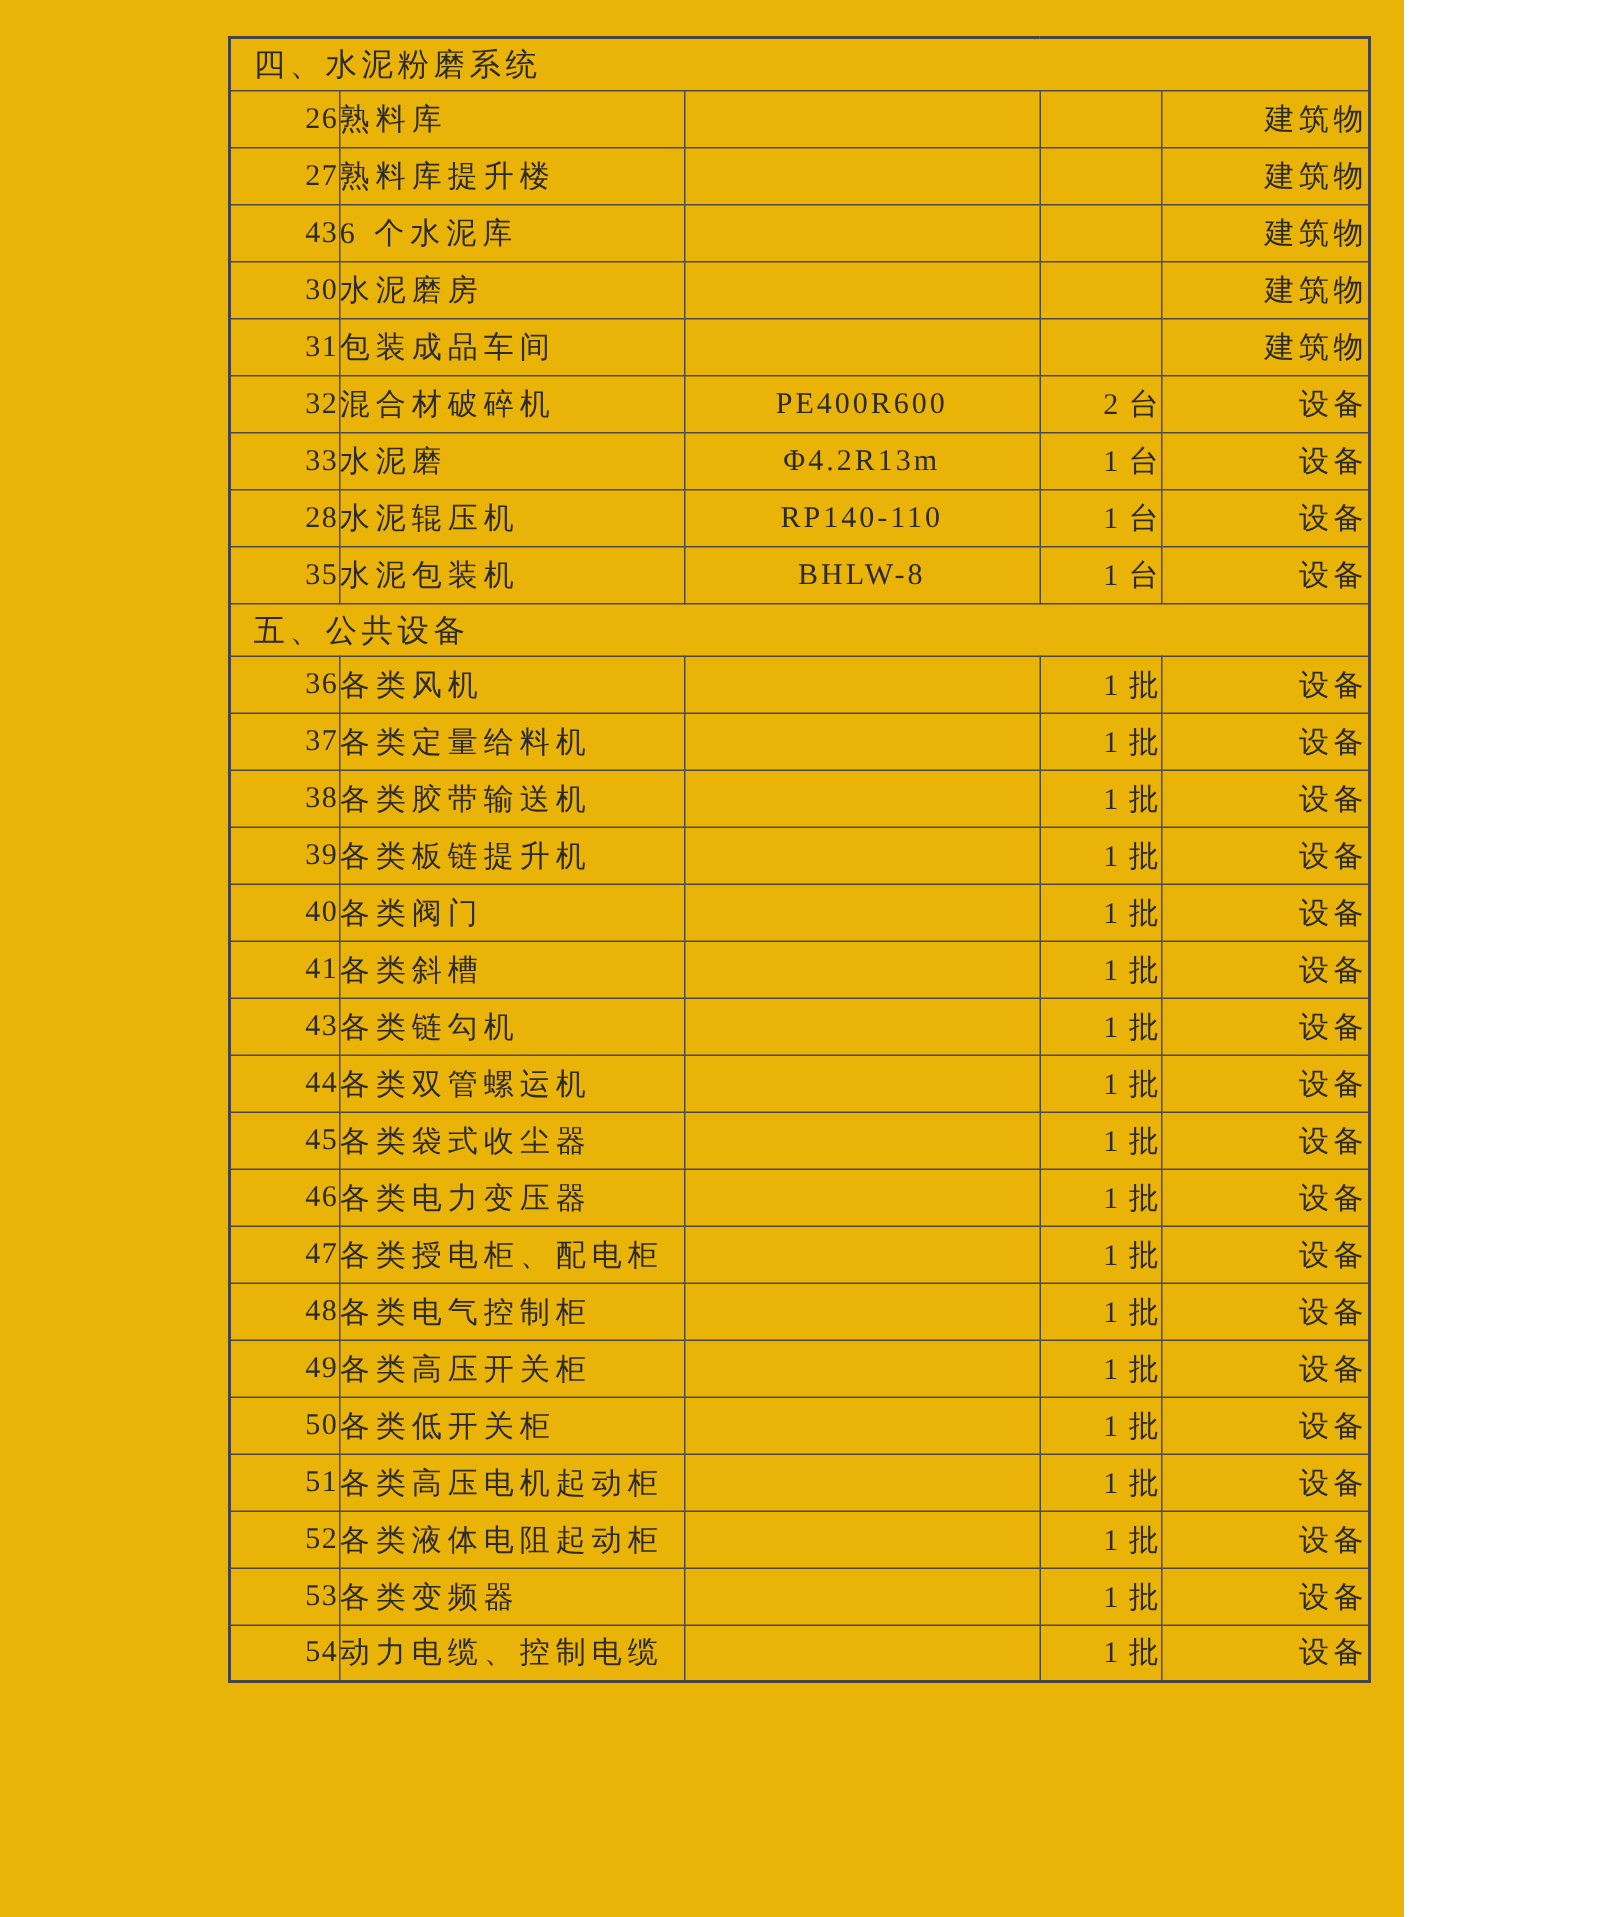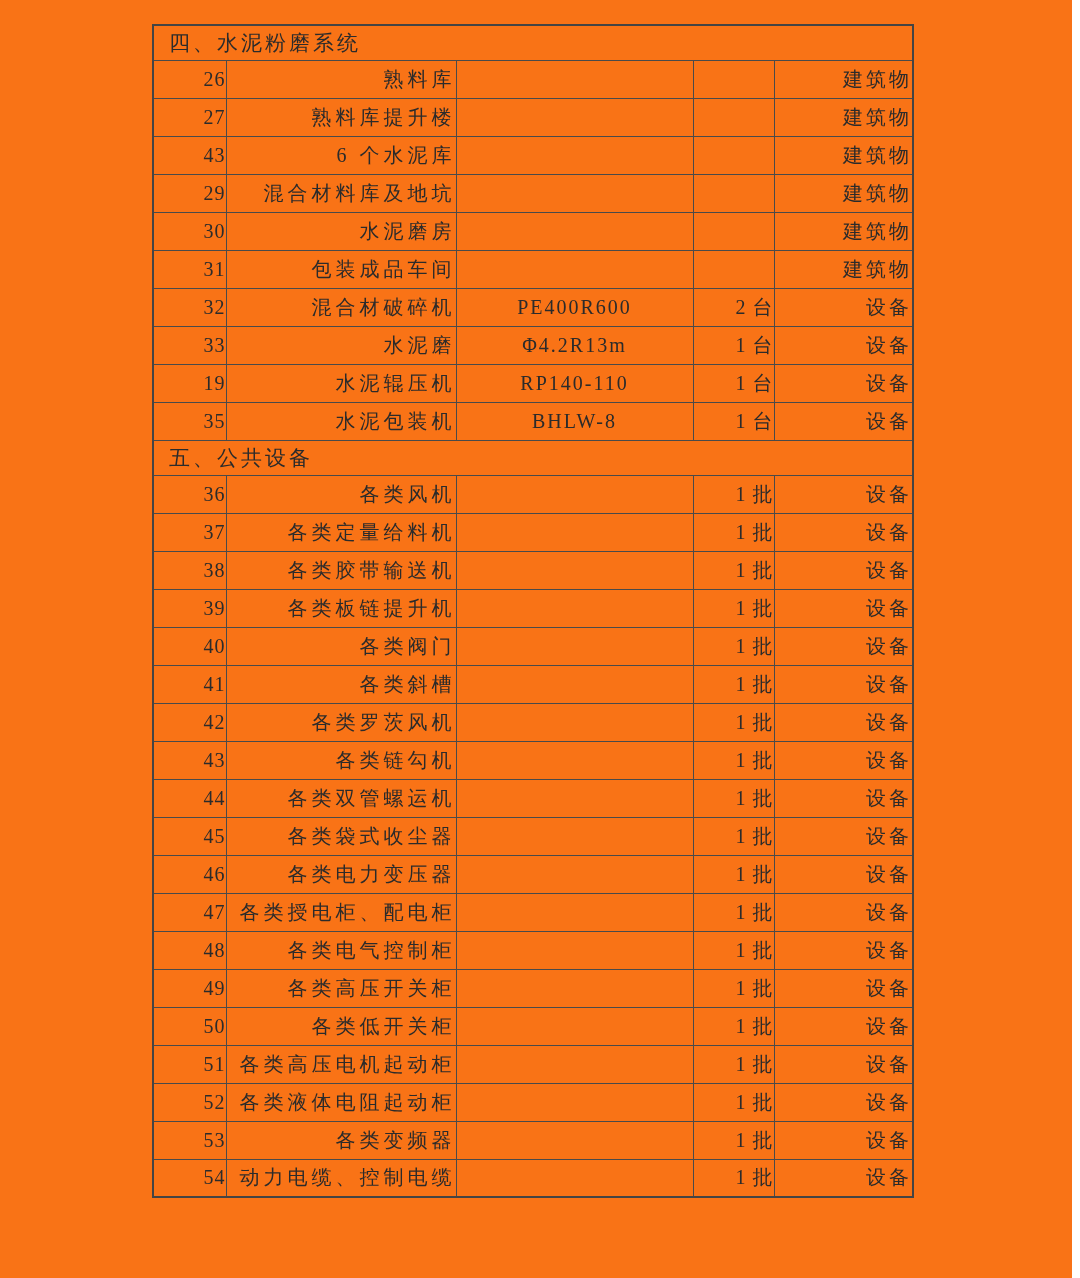--- a/index.html
+++ b/index.html
@@ -9,23 +9,23 @@
   }
   body {
     width: 1080px;
     height: 1278px;
     font-family: "Liberation Serif", "DejaVu Serif", serif;
     color: #2b2b2b;
     overflow: hidden;
   }
   .page {
     position: relative;
-    width: 1072px;
+    width: 936px;
     height: 1278px;
-    background: #f97316;
+    background: #eab308;
   }
   table.equip-table {
     position: absolute;
     left: 152px;
     top: 24px;
     width: 760px;
     border-collapse: collapse;
     table-layout: fixed;
   }
   table.equip-table td {
@@ -51,21 +51,21 @@
     padding-left: 15px;
     letter-spacing: 3px;
     font-size: 21px;
   }
   td.cell-seq {
     text-align: right;
     letter-spacing: 1px;
     margin-left: 32px;
   }
   td.cell-name {
-    text-align: right;
+    text-align: left;
     padding-left: 11px;
     letter-spacing: 4px;
   }
   td.cell-model {
     text-align: center;
     letter-spacing: 2px;
   }
   td.cell-qty {
     text-align: right;
     letter-spacing: 1px;
@@ -106,27 +106,20 @@
           <td class="cell-type">建筑物</td>
         </tr>
         <tr class="data-row">
           <td class="cell-seq">43</td>
           <td class="cell-name">6 个水泥库</td>
           <td class="cell-model"></td>
           <td class="cell-qty"></td>
           <td class="cell-type">建筑物</td>
         </tr>
         <tr class="data-row">
-          <td class="cell-seq">29</td>
-          <td class="cell-name">混合材料库及地坑</td>
-          <td class="cell-model"></td>
-          <td class="cell-qty"></td>
-          <td class="cell-type">建筑物</td>
-        </tr>
-        <tr class="data-row">
           <td class="cell-seq">30</td>
           <td class="cell-name">水泥磨房</td>
           <td class="cell-model"></td>
           <td class="cell-qty"></td>
           <td class="cell-type">建筑物</td>
         </tr>
         <tr class="data-row">
           <td class="cell-seq">31</td>
           <td class="cell-name">包装成品车间</td>
           <td class="cell-model"></td>
@@ -141,21 +134,21 @@
           <td class="cell-type">设备</td>
         </tr>
         <tr class="data-row">
           <td class="cell-seq">33</td>
           <td class="cell-name">水泥磨</td>
           <td class="cell-model">Φ4.2R13m</td>
           <td class="cell-qty">1 台</td>
           <td class="cell-type">设备</td>
         </tr>
         <tr class="data-row">
-          <td class="cell-seq">19</td>
+          <td class="cell-seq">28</td>
           <td class="cell-name">水泥辊压机</td>
           <td class="cell-model">RP140-110</td>
           <td class="cell-qty">1 台</td>
           <td class="cell-type">设备</td>
         </tr>
         <tr class="data-row">
           <td class="cell-seq">35</td>
           <td class="cell-name">水泥包装机</td>
           <td class="cell-model">BHLW-8</td>
           <td class="cell-qty">1 台</td>
@@ -195,27 +188,20 @@
         <tr class="data-row">
           <td class="cell-seq">40</td>
           <td class="cell-name">各类阀门</td>
           <td class="cell-model"></td>
           <td class="cell-qty">1 批</td>
           <td class="cell-type">设备</td>
         </tr>
         <tr class="data-row">
           <td class="cell-seq">41</td>
           <td class="cell-name">各类斜槽</td>
-          <td class="cell-model"></td>
-          <td class="cell-qty">1 批</td>
-          <td class="cell-type">设备</td>
-        </tr>
-        <tr class="data-row">
-          <td class="cell-seq">42</td>
-          <td class="cell-name">各类罗茨风机</td>
           <td class="cell-model"></td>
           <td class="cell-qty">1 批</td>
           <td class="cell-type">设备</td>
         </tr>
         <tr class="data-row">
           <td class="cell-seq">43</td>
           <td class="cell-name">各类链勾机</td>
           <td class="cell-model"></td>
           <td class="cell-qty">1 批</td>
           <td class="cell-type">设备</td>

